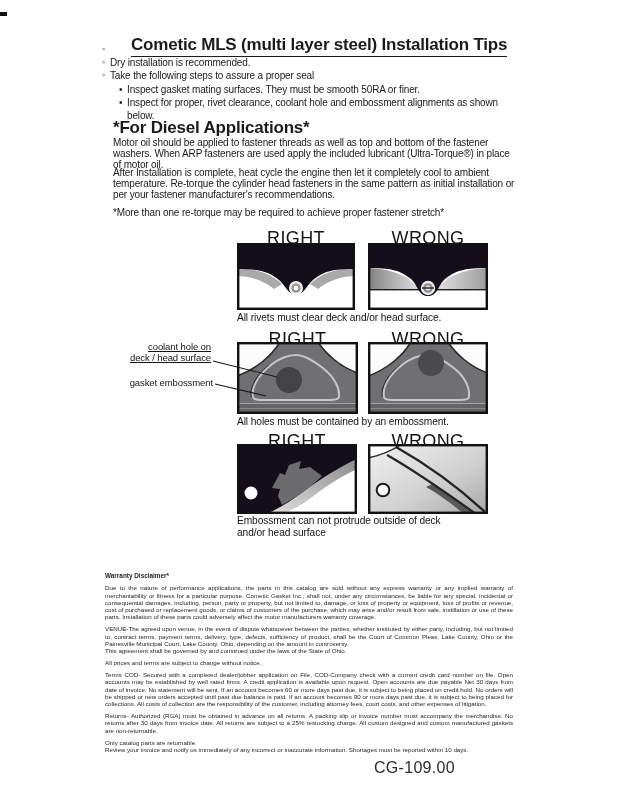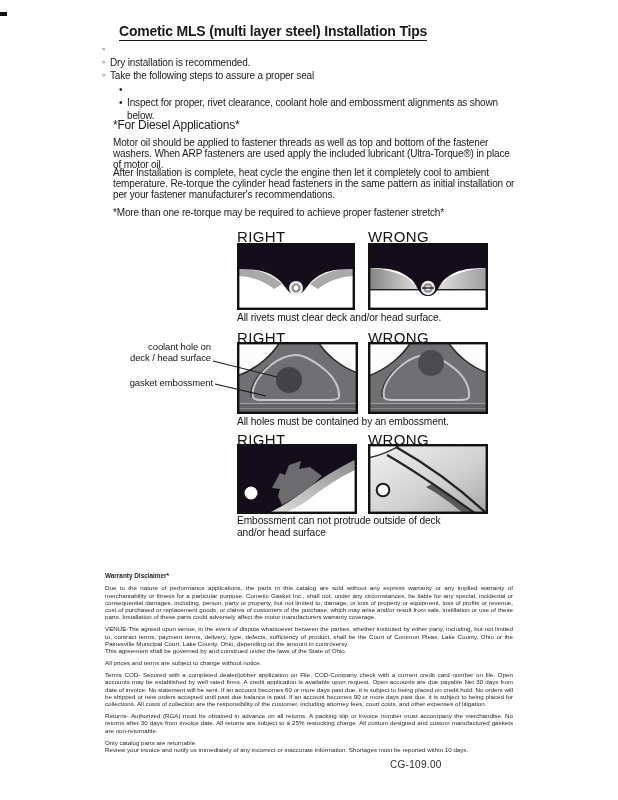--- a/index.html
+++ b/index.html
@@ -3,44 +3,44 @@
 <meta charset="utf-8">
 <style>
   html,body{margin:0;padding:0;}
   body{
     width:618px;height:800px;background:#ffffff;
     font-family:"Liberation Sans", sans-serif;color:#1a1a1a;
     position:relative;overflow:hidden;
   }
   .abs{position:absolute;}
   .reg-mark{left:0;top:12px;width:7px;height:4px;background:#121212;}
-  .title{left:115px;top:19px;font-size:14px;font-weight:bold;letter-spacing:-0.2px;margin:4px;}
+  .title{left:115px;top:19px;font-size:17px;font-weight:bold;letter-spacing:-0.2px;margin:16px;}
   .title .u{display:inline-block;border-bottom:1.6px solid #1a1a1a;padding-bottom:1px;}
   .tips{left:102px;top:43px;width:418px;font-size:10px;letter-spacing:-0.15px;line-height:13.2px;}
   .b{display:flex;}
   .b .g{width:8px;flex:0 0 8px;text-align:left;}
   .b.top .g{font-size:9px;line-height:13.2px;}
   .b.sub{margin-left:17px;}
   .b.sub .g{font-size:10px;}
-  .h2{left:113px;top:118px;font-size:12px;font-weight:normal;letter-spacing:-0.2px;}
+  .h2{left:113px;top:118px;font-size:17px;font-weight:bold;letter-spacing:-0.2px;}
   .para{left:113px;width:404px;font-size:10px;letter-spacing:-0.15px;line-height:11px;}
   .p1{top:137px;}
   .p2{top:167px;}
   .p3{top:207px;}
-  .dlabel{font-size:15px;letter-spacing:0.4px;color:#141414;}
+  .dlabel{font-size:18px;letter-spacing:0.4px;text-align:center;color:#141414;}
   .dbox{border:0;}
   .dbox svg{display:block;width:100%;height:100%;}
   .caption{font-size:10.2px;letter-spacing:-0.1px;line-height:12.4px;color:#141414;}
   .pre{white-space:pre-line;}
   .annot{font-size:9.5px;letter-spacing:-0.1px;line-height:11px;text-align:right;color:#141414;}
   .overlay{left:0;top:0;pointer-events:none;z-index:6;}
   .legal{left:105px;top:572px;width:408px;font-size:6.2px;line-height:7.3px;letter-spacing:0;color:#252525;text-align:justify;}
   .legal h3{font-size:6.4px;margin:0 0 5px 0;}
   .legal p{margin:0 0 4.6px 0;}
-  .page-code{left:390px;top:759px;font-size:10px;letter-spacing:0.3px;color:#2b2b2b;}
+  .page-code{left:374px;top:759px;font-size:16px;letter-spacing:0.3px;color:#2b2b2b;}
 </style>
 </head>
 <body>
 
 <div class="abs reg-mark"></div>
 
 <h1 class="abs title"><span class="u">Cometic MLS (multi layer steel) Installation Tips</span></h1>
 
 <div class="abs tips">
   <div class="b top">
@@ -49,20 +49,21 @@
   <div class="b top">
       <span class="g">◦</span>
       <span>Dry installation is recommended.</span>
     </div>
   <div class="b top">
       <span class="g">◦</span>
       <span>Take the following steps to assure a proper seal</span>
     </div>
   <div class="b sub">
       <span class="g">•</span>
+      <span>Inspect gasket mating surfaces.  They must be smooth 50RA or finer.</span>
     </div>
   <div class="b sub">
       <span class="g">•</span>
       <span>Inspect for proper, rivet clearance, coolant hole and embossment alignments as shown below.</span>
     </div>
 </div>
 
 <div class="abs h2">*For Diesel Applications*</div>
 <div class="abs para p1">Motor oil should be applied to fastener threads as well as top and bottom of the fastener washers. When ARP fasteners are used apply the included lubricant (Ultra-Torque®) in place of motor oil.</div>
 <div class="abs para p2">After Installation is complete, heat cycle the engine then let it completely cool to ambient temperature. Re-torque the cylinder head fasteners in the same pattern as initial installation or per your fastener manufacturer's recommendations.</div>
@@ -105,21 +106,21 @@
     <circle cx="60" cy="45" r="2.5" fill="#e8e8e8"></circle>
     <rect x="54" y="44.3" width="12" height="1.4" fill="#222222"></rect>
     <rect x="1.2" y="1.2" width="117.6" height="64.6" fill="none" stroke="#111111" stroke-width="2.4"></rect>
   </svg>
 </div>
 <div class="abs caption" style="left:237px;top:312px;width:280px;">All rivets must clear deck and/or head surface.</div>
 
 <div class="abs dlabel" style="left:237px;top:329px;width:121px;">RIGHT</div>
 <div class="abs dlabel" style="left:368px;top:329px;width:120px;">WRONG</div>
 
-<div class="abs annot pre" style="left:105px;top:341px;width:106px;">coolant hole on
+<div class="abs annot pre" style="left:105px;top:341px;width:106px;text-decoration:underline;">coolant hole on
 deck / head surface</div>
 <div class="abs annot" style="left:105px;top:377px;width:108px;">gasket embossment</div>
 
 <div class="abs dbox" style="left:237px;top:342px;width:121px;height:72px;">
   <svg viewBox="0 0 121 72">
     <rect width="121" height="72" fill="#707073"></rect>
     <rect y="62" width="121" height="10" fill="#646467"></rect>
     <rect y="61" width="121" height="1" fill="#a3a3a5"></rect>
     <rect y="66" width="121" height="0.9" fill="#8e8e90"></rect>
     <path d="M0,0 H43 C35,13 20,27 0,34 Z" fill="#fcfcfc"></path>

